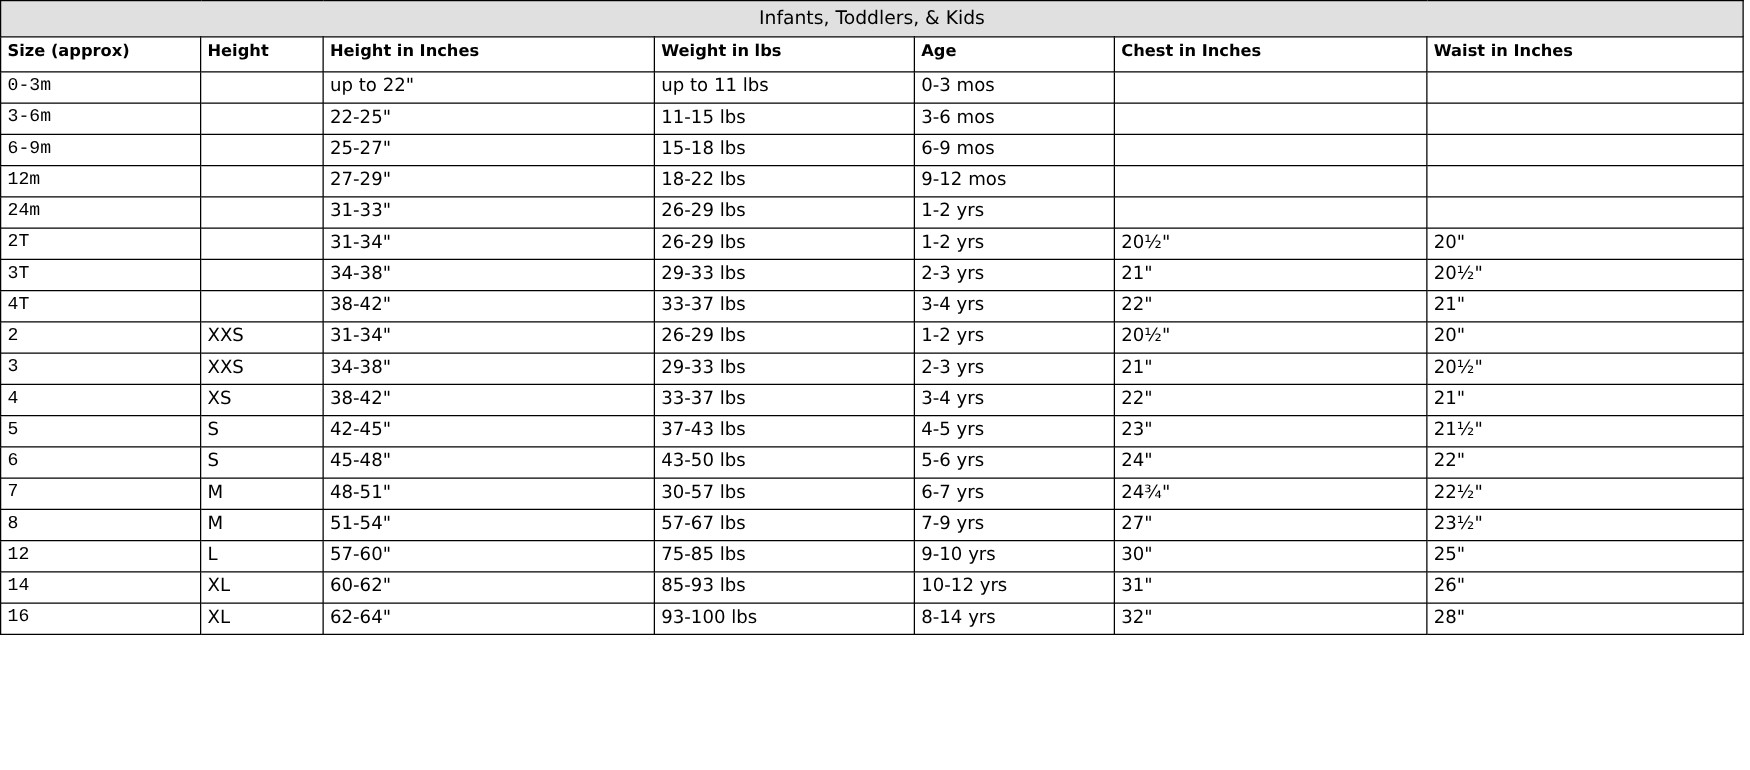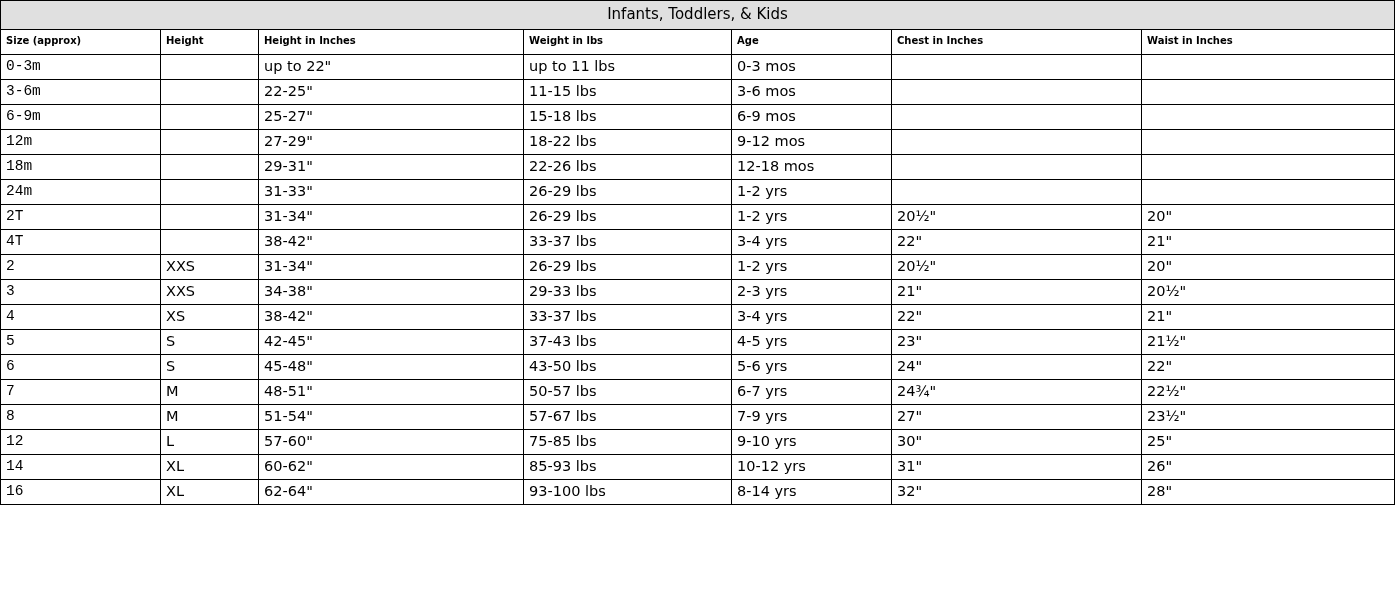--- a/index.html
+++ b/index.html
@@ -38,21 +38,21 @@
   }
   tr.title-row td {
     background: #e0e0e0;
     text-align: center;
     font-weight: normal;
     font-size: 15px;
     padding: 5px 4px 6px 4px;
   }
   tr.header-row td {
     font-weight: bold;
-    font-size: 10px;
+    font-size: 13px;
     padding-top: 5px;
     padding-bottom: 7px;
   }
   td.size-cell {
     font-weight: bold;
     font-family: Liberation Mono, monospace;
   }
   td.alpha-cell {
     font-weight: bold;
     margin-top: 48px;
@@ -127,45 +127,45 @@
       <tr class="body-row">
         <td class="size-cell">12m</td>
         <td class="alpha-cell"></td>
         <td>27-29"</td>
         <td>18-22 lbs</td>
         <td>9-12 mos</td>
         <td></td>
         <td></td>
       </tr>
       <tr class="body-row">
-        <td class="size-cell">18m</td>
-        <td class="alpha-cell"></td>
-        <td>29-31"</td>
-        <td>22-26 lbs</td>
-        <td>12-18 mos</td>
-        <td></td>
-        <td></td>
-      </tr>
-      <tr class="body-row">
         <td class="size-cell">24m</td>
         <td class="alpha-cell"></td>
         <td>31-33"</td>
         <td>26-29 lbs</td>
         <td>1-2 yrs</td>
         <td></td>
         <td></td>
       </tr>
       <tr class="body-row">
         <td class="size-cell">2T</td>
         <td class="alpha-cell"></td>
         <td>31-34"</td>
         <td>26-29 lbs</td>
         <td>1-2 yrs</td>
         <td>20½"</td>
         <td>20"</td>
+      </tr>
+      <tr class="body-row">
+        <td class="size-cell">3T</td>
+        <td class="alpha-cell"></td>
+        <td>34-38"</td>
+        <td>29-33 lbs</td>
+        <td>2-3 yrs</td>
+        <td>21"</td>
+        <td>20½"</td>
       </tr>
       <tr class="body-row">
         <td class="size-cell">4T</td>
         <td class="alpha-cell"></td>
         <td>38-42"</td>
         <td>33-37 lbs</td>
         <td>3-4 yrs</td>
         <td>22"</td>
         <td>21"</td>
       </tr>
@@ -211,21 +211,21 @@
         <td>45-48"</td>
         <td>43-50 lbs</td>
         <td>5-6 yrs</td>
         <td>24"</td>
         <td>22"</td>
       </tr>
       <tr class="body-row">
         <td class="size-cell">7</td>
         <td class="alpha-cell">M</td>
         <td>48-51"</td>
-        <td>50-57 lbs</td>
+        <td>30-57 lbs</td>
         <td>6-7 yrs</td>
         <td>24¾"</td>
         <td>22½"</td>
       </tr>
       <tr class="body-row">
         <td class="size-cell">8</td>
         <td class="alpha-cell">M</td>
         <td>51-54"</td>
         <td>57-67 lbs</td>
         <td>7-9 yrs</td>

